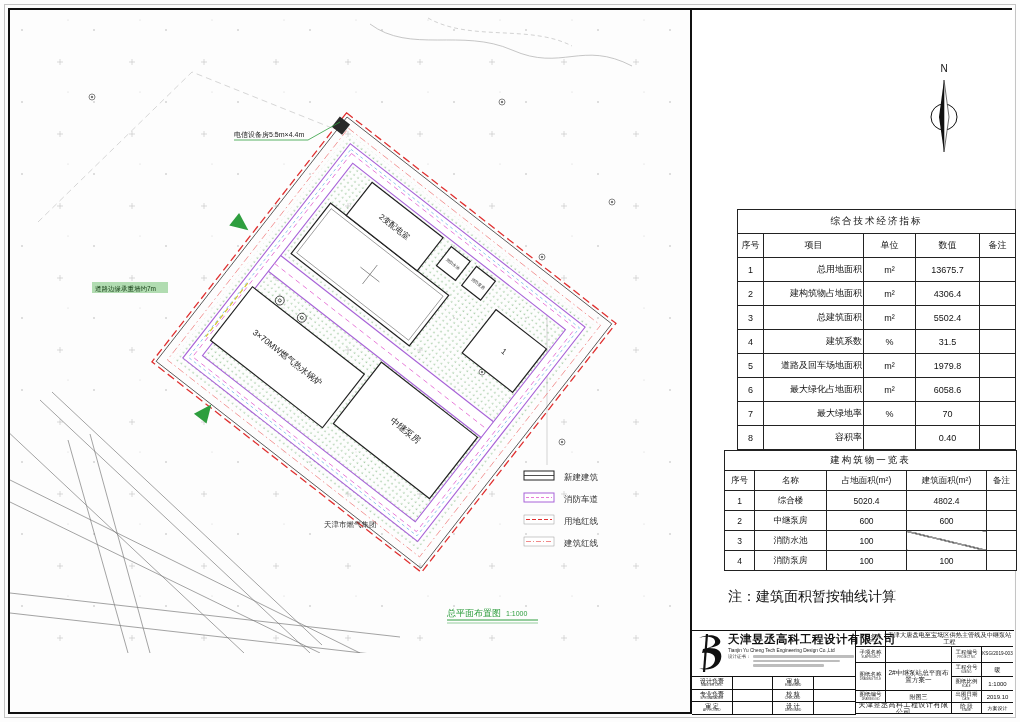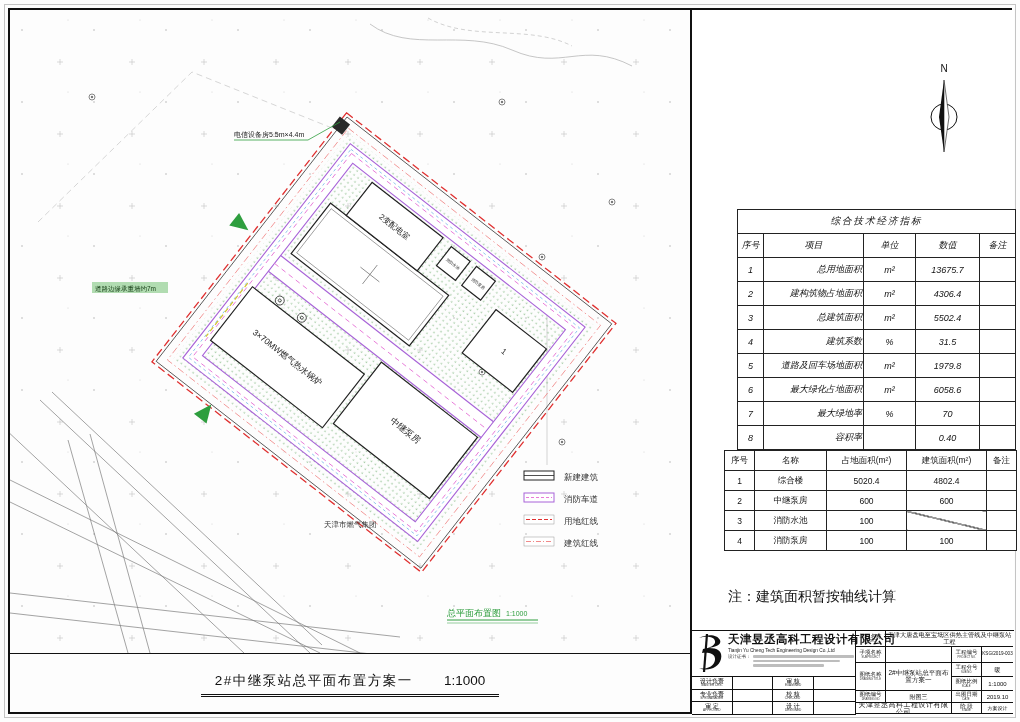--- a/index.html
+++ b/index.html
@@ -13,21 +13,21 @@
   .strip{position:absolute;left:0;top:643px;width:680px;height:61px;border-top:1.5px solid #111;
          display:flex;align-items:center;justify-content:center;}
   .sheet-title{font-size:13.5px;letter-spacing:1.5px;color:#111;border-bottom:3px double #111;padding:0 14px 4px 14px;}
   .sheet-title .sc{margin-left:26px;letter-spacing:0;}
   
   .rpanel{position:absolute;left:680px;top:0;width:324px;height:704px;border-left:2px solid #111;box-sizing:border-box;background:#fff;}
   .north{position:absolute;left:230px;top:52px;}
   table.dtab{border-collapse:collapse;position:absolute;table-layout:fixed;background:#fff;}
   table.dtab th,table.dtab td{border:1px solid #222;font-weight:normal;text-align:center;overflow:hidden;white-space:nowrap;}
   #tab1{left:45px;top:199px;width:278px;font-size:9px;}
-  #tab1 th,#tab1 td{height:21px;font-style:italic;}
+  #tab1 th,#tab1 td{height:21px;}
   #tab1 td:nth-child(2){text-align:right;padding-left:4px;}
   #tab2{left:32px;top:440px;width:292px;font-size:8.5px;}
   #tab2 th,#tab2 td{height:17px;}
   .tab-title{font-size:9.5px;letter-spacing:2px;height:20px;}
   .tnote{position:absolute;left:36px;top:578px;font-size:14px;color:#111;}
   td.slash{background:linear-gradient(to top right,transparent 48.5%,#333 48.5%,#333 51.5%,transparent 51.5%);}
   
   .tblock{position:absolute;left:0;top:620px;width:322px;height:84px;border-top:1.5px solid #111;display:flex;background:#fff;}
   .tb-left{width:164px;border-right:1px solid #111;box-sizing:border-box;display:flex;flex-direction:column;}
   .tb-cohead{height:46px;border-bottom:1px solid #111;display:flex;box-sizing:border-box;padding:1px 1px 0 1px;}
@@ -208,26 +208,20 @@
           <path d="M2,73.5 H28" stroke="#f08a8a" stroke-width="1" stroke-dasharray="5,2,1,2"></path>
           <text x="40" y="77.5" font-size="8.5" fill="#333">建筑红线</text>
         </g>
 
         <text x="437" y="606" font-size="9" fill="#2e9e3e">总平面布置图</text>
         <text x="496" y="606" font-size="7" fill="#2e9e3e">1:1000</text>
         <path d="M437,610 H528" stroke="#2e9e3e" stroke-width="1"></path>
         <path d="M437,613 H528" stroke="#2e9e3e" stroke-width="0.5"></path>
       </svg>
 
-      <div class="strip">
-        <div class="sheet-title">
-          <span>2#中继泵站总平面布置方案一</span>
-          <span class="sc">1:1000</span>
-        </div>
-      </div>
     </div>
 
     <div class="rpanel">
 
       <svg class="north" width="44" height="92" viewBox="0 0 44 92">
         <text x="22" y="10" font-size="10" text-anchor="middle" fill="#111">N</text>
         <circle cx="22" cy="55" r="13" fill="none" stroke="#111" stroke-width="1"></circle>
         <path d="M22,18 L17,55 L22,90 Z" fill="#111"></path>
         <path d="M22,18 L27,55 L22,90 Z" fill="#fff" stroke="#111" stroke-width="0.6"></path>
       </svg>
@@ -322,20 +316,23 @@
       <table class="dtab" id="tab2">
         <colgroup>
             <col style="width:30px">
             <col style="width:72px">
             <col style="width:80px">
             <col style="width:80px">
             <col style="width:30px">
           </colgroup>
         <thead>
           <tr>
+            <th colspan="5" class="tab-title">建构筑物一览表</th>
+          </tr>
+          <tr>
             <th>序号</th>
             <th>名称</th>
             <th>占地面积(m²)</th>
             <th>建筑面积(m²)</th>
             <th>备注</th>
           </tr>
         </thead>
         <tbody>
             <tr>
               <td>1</td>

